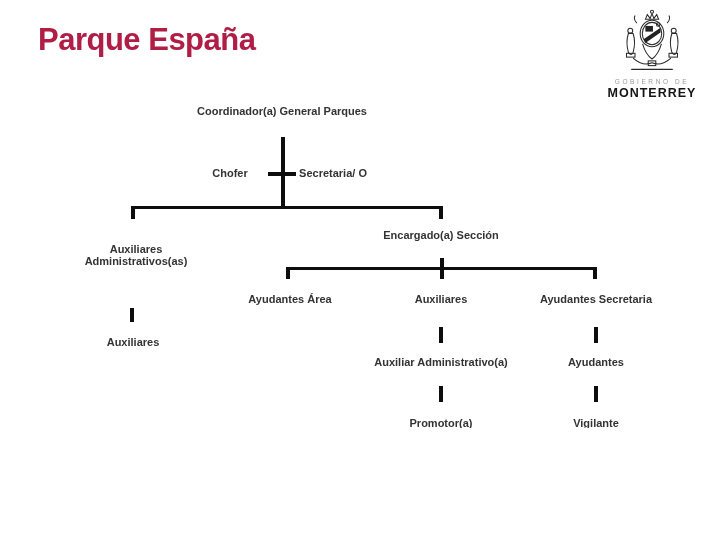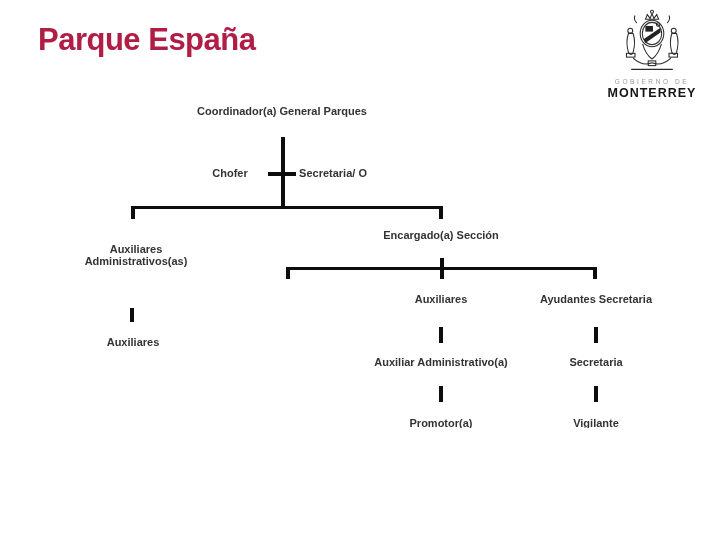--- a/index.html
+++ b/index.html
@@ -152,22 +152,23 @@
   <div class="line gen-tick-1"></div>
   <div class="line aux-tick-2"></div>
   <div class="line gen-tick-2"></div>
   <div class="line aux-tick-3"></div>
 
   <div class="org-label lbl-coordinator">Coordinador(a) General Parques</div>
   <div class="org-label lbl-chofer">Chofer</div>
   <div class="org-label lbl-secretaria">Secretaria/ O</div>
   <div class="org-label lbl-encargado">Encargado(a) Sección</div>
   <div class="org-label lbl-aux-admin">Auxiliares Administrativos(as)</div>
+  <div class="org-label lbl-ayud-area">Ayudantes Área</div>
   <div class="org-label lbl-auxiliares">Auxiliares</div>
   <div class="org-label lbl-ayud-gen">Ayudantes Secretaria</div>
   <div class="org-label lbl-auxiliares-2">Auxiliares</div>
   <div class="org-label lbl-aux-adm-2">Auxiliar Administrativo(a)</div>
-  <div class="org-label lbl-intendente">Secretaria</div>
+  <div class="org-label lbl-intendente">Ayudantes</div>
   <div class="org-label lbl-vigilante">Vigilante</div>
   <div class="org-label lbl-promotor">Promotor(a)</div>
   <div class="org-label lbl-velador">Velador</div>
 
 </div>
 
 </body></html>

